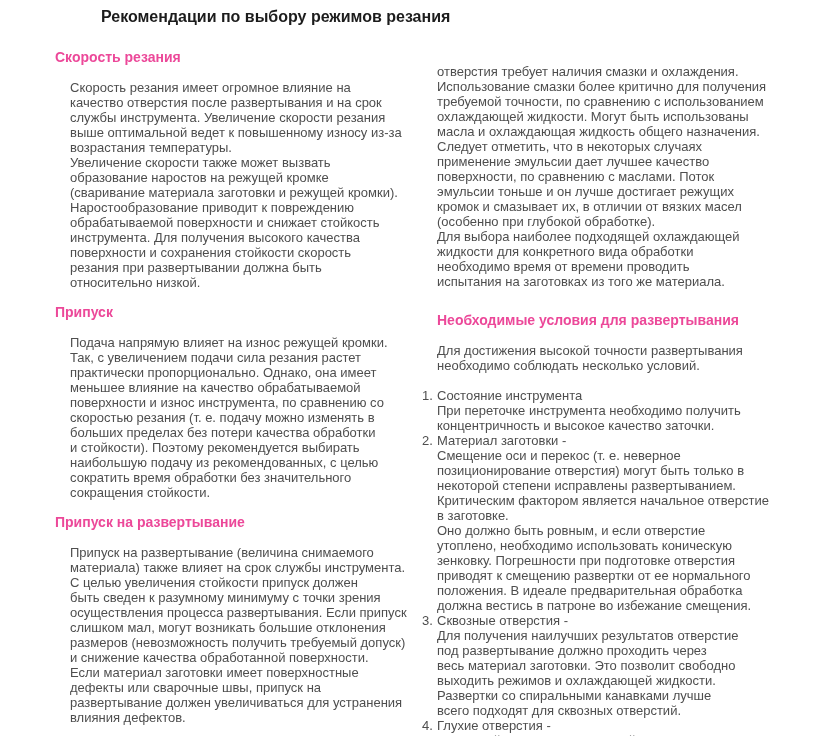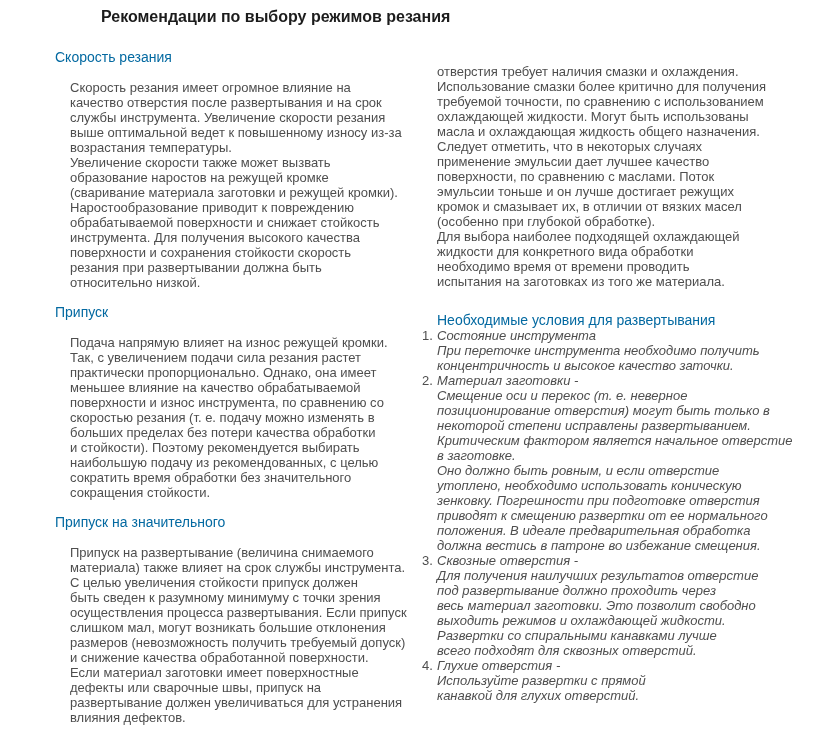--- a/index.html
+++ b/index.html
@@ -38,22 +38,22 @@
     }
     .col-right {
       left: 422px;
       top: 49px;
       width: 393px;
     }
     .section-heading {
       margin: 14px 0 0 0;
       font-size: 14px;
       line-height: 15px;
-      font-weight: normal;
-      color: #0369a1;
+      font-weight: bold;
+      color: #ec4899;
     }
     .col-left section:first-of-type .section-heading {
       margin-top: 0;
     }
     .body-text {
       margin: 15px;
       white-space: pre-line;
     }
     .col-right .indent {
       margin-left: 15px;
@@ -70,21 +70,20 @@
       display: flex;
       align-items: flex-start;
     }
     .item-number {
       flex: 0 0 15px;
       width: 15px;
     }
     .item-text {
       flex: 1 1 auto;
       white-space: pre-line;
-      font-style: italic;
     }
   </style>
 </head>
 <body>
 
 <div class="page">
 
   <h1 class="doc-title">Рекомендации по выбору режимов резания</h1>
 
   <div class="col col-left">
@@ -113,21 +112,21 @@
 меньшее влияние на качество обрабатываемой
 поверхности и износ инструмента, по сравнению со
 скоростью резания (т. е. подачу можно изменять в
 больших пределах без потери качества обработки
 и стойкости). Поэтому рекомендуется выбирать
 наибольшую подачу из рекомендованных, с целью
 сократить время обработки без значительного
 сокращения стойкости.</p>
     </section>
     <section>
-      <h2 class="section-heading">Припуск на значительного</h2>
+      <h2 class="section-heading">Припуск на развертывание</h2>
       <p class="body-text">Припуск на развертывание (величина снимаемого
 материала) также влияет на срок службы инструмента.
 С целью увеличения стойкости припуск должен
 быть сведен к разумному минимуму с точки зрения
 осуществления процесса развертывания. Если припуск
 слишком мал, могут возникать большие отклонения
 размеров (невозможность получить требуемый допуск)
 и снижение качества обработанной поверхности.
 Если материал заготовки имеет поверхностные
 дефекты или сварочные швы, припуск на
@@ -150,20 +149,22 @@
 поверхности, по сравнению с маслами. Поток
 эмульсии тоньше и он лучше достигает режущих
 кромок и смазывает их, в отличии от вязких масел
 (особенно при глубокой обработке).
 Для выбора наиболее подходящей охлаждающей
 жидкости для конкретного вида обработки
 необходимо время от времени проводить
 испытания на заготовках из того же материала.</p>
 
     <h2 class="section-heading indent">Необходимые условия для развертывания</h2>
+    <p class="body-text indent">Для достижения высокой точности развертывания
+необходимо соблюдать несколько условий.</p>
 
     <ol class="items">
       <li class="item">
         <span class="item-number">1.</span>
         <span class="item-text">Состояние инструмента
 При переточке инструмента необходимо получить
 концентричность и высокое качество заточки.</span>
       </li>
       <li class="item">
         <span class="item-number">2.</span>

